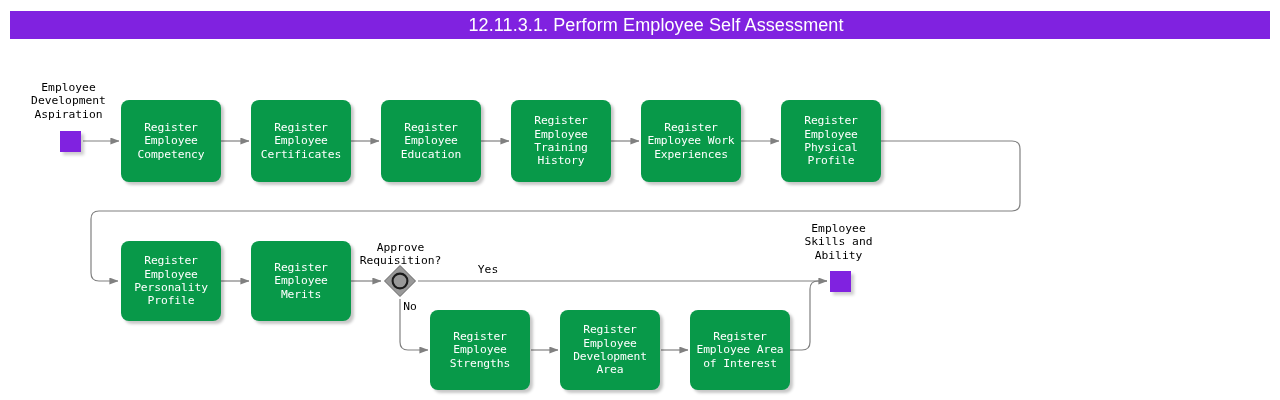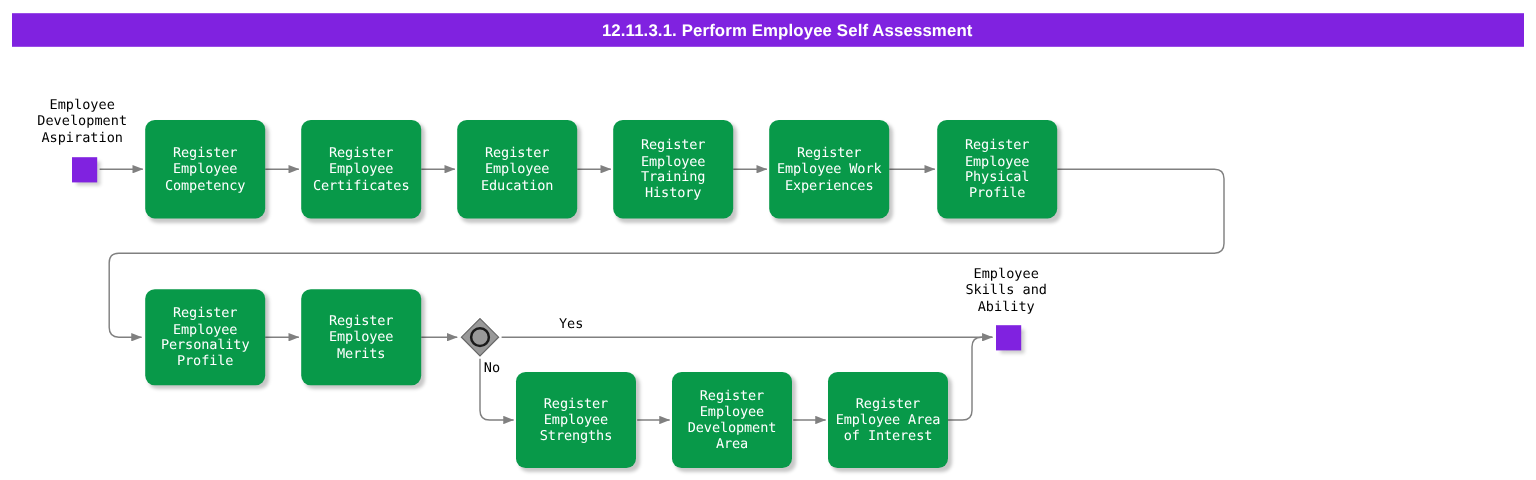--- a/index.html
+++ b/index.html
@@ -27,22 +27,22 @@
     width: 1260px;
     height: 28px;
     background: #8022e0;
     display: flex;
     align-items: center;
     justify-content: center;
   }
   .title-bar .title-text {
     color: #ffffff;
     font-family: "Liberation Sans", sans-serif;
-    font-size: 14px;
-    font-weight: bold;
+    font-size: 18px;
+    font-weight: normal;
     letter-spacing: 0.1px;
     white-space: nowrap;
     margin-left: 32px;
   }
 
   
   #wires {
     position: absolute;
     left: 0;
     top: 0;
@@ -194,27 +194,29 @@
 Employee
 Personality
 Profile</span>
   </div>
 
   <div class="task" style="left:251px; top:241px; width:100px; height:80px;">
     <span class="task-label">Register
 Employee Merits</span>
   </div>
 
+  <div class="label" style="left:344px; top:241px; width:113px;">Approve
+Requisition?</div>
 
   <svg class="gateway" style="left:383px; top:264px;" viewBox="0 0 34 34" xmlns="http://www.w3.org/2000/svg">
     <polygon points="17,1.5 32.5,17 17,32.5 1.5,17" fill="#999999" stroke="#666666" stroke-width="1"></polygon>
     <circle cx="17" cy="17" r="7.4" fill="#999999" stroke="#1a1a1a" stroke-width="2.1"></circle>
   </svg>
 
-  <div class="label" style="left:456px; top:263px; width:40px;">Yes</div>
+  <div class="label" style="left:468px; top:263px; width:40px;">Yes</div>
   <div class="label" style="left:393px; top:300px; width:34px; text-align:center;">No</div>
 
   <div class="task" style="left:430px; top:310px; width:100px; height:80px;">
     <span class="task-label">Register
 Employee
 Strengths</span>
   </div>
 
   <div class="task" style="left:560px; top:310px; width:100px; height:80px;">
     <span class="task-label">Register

